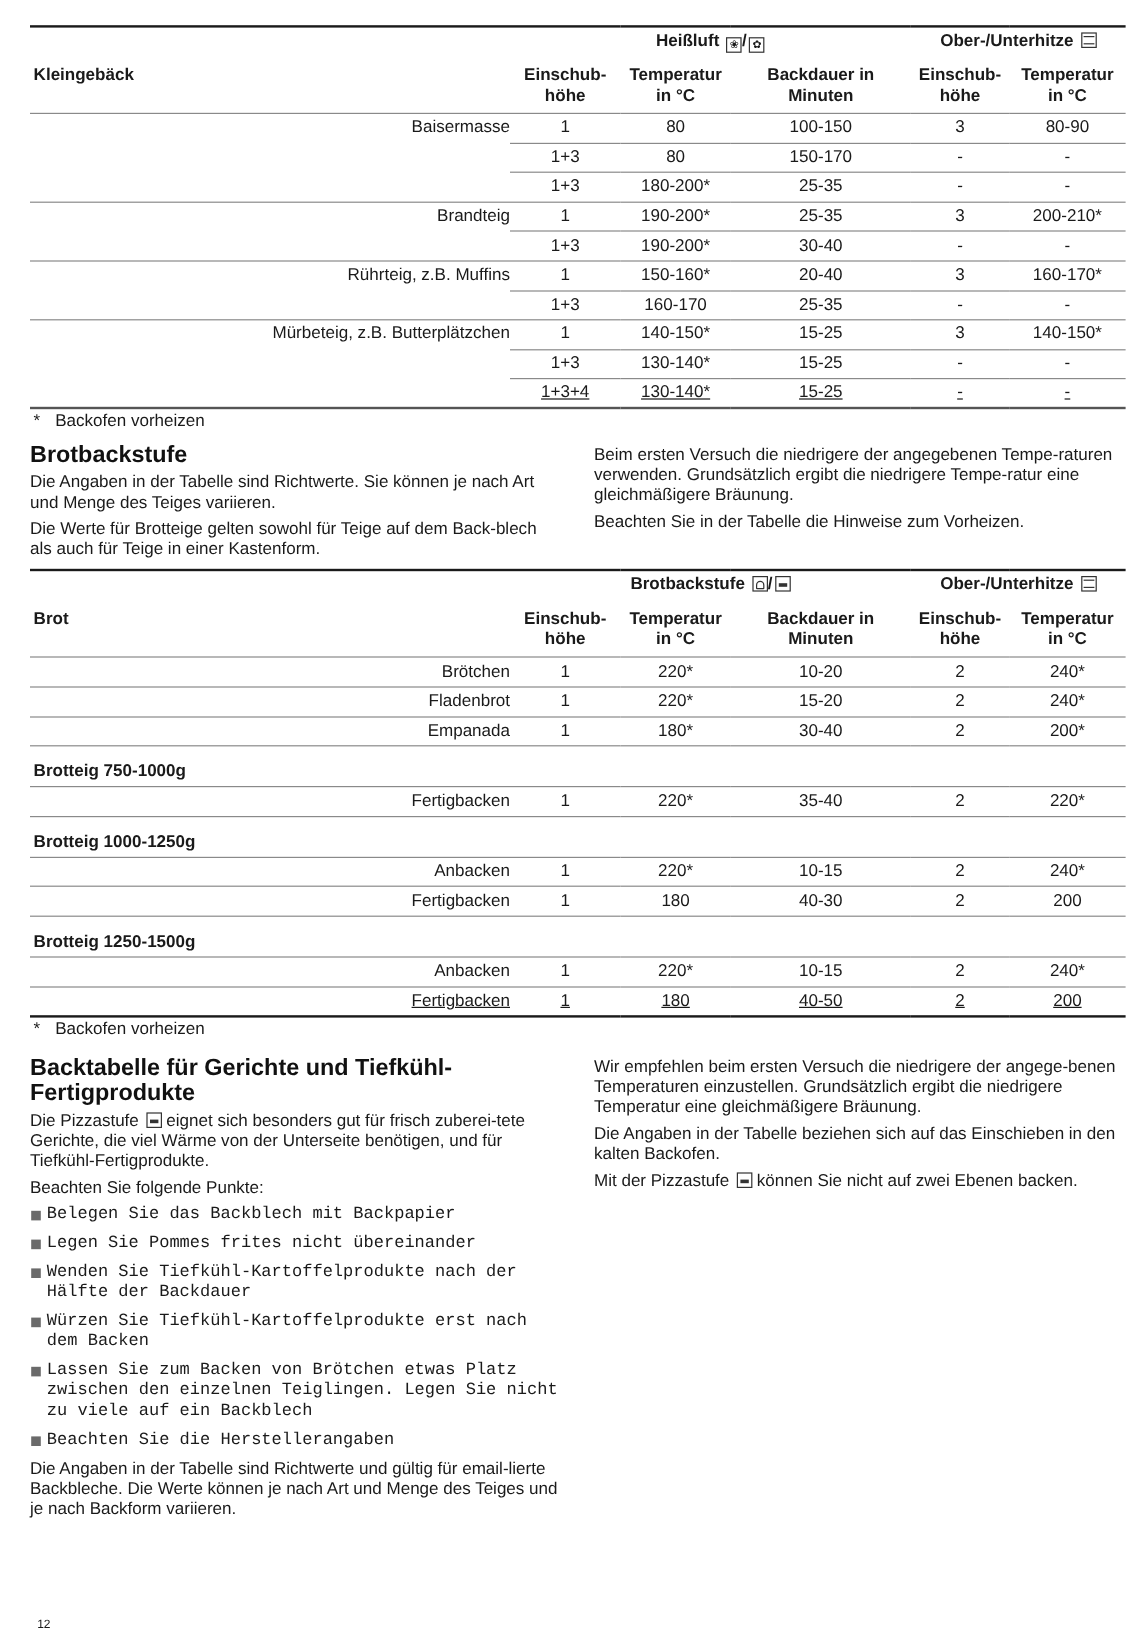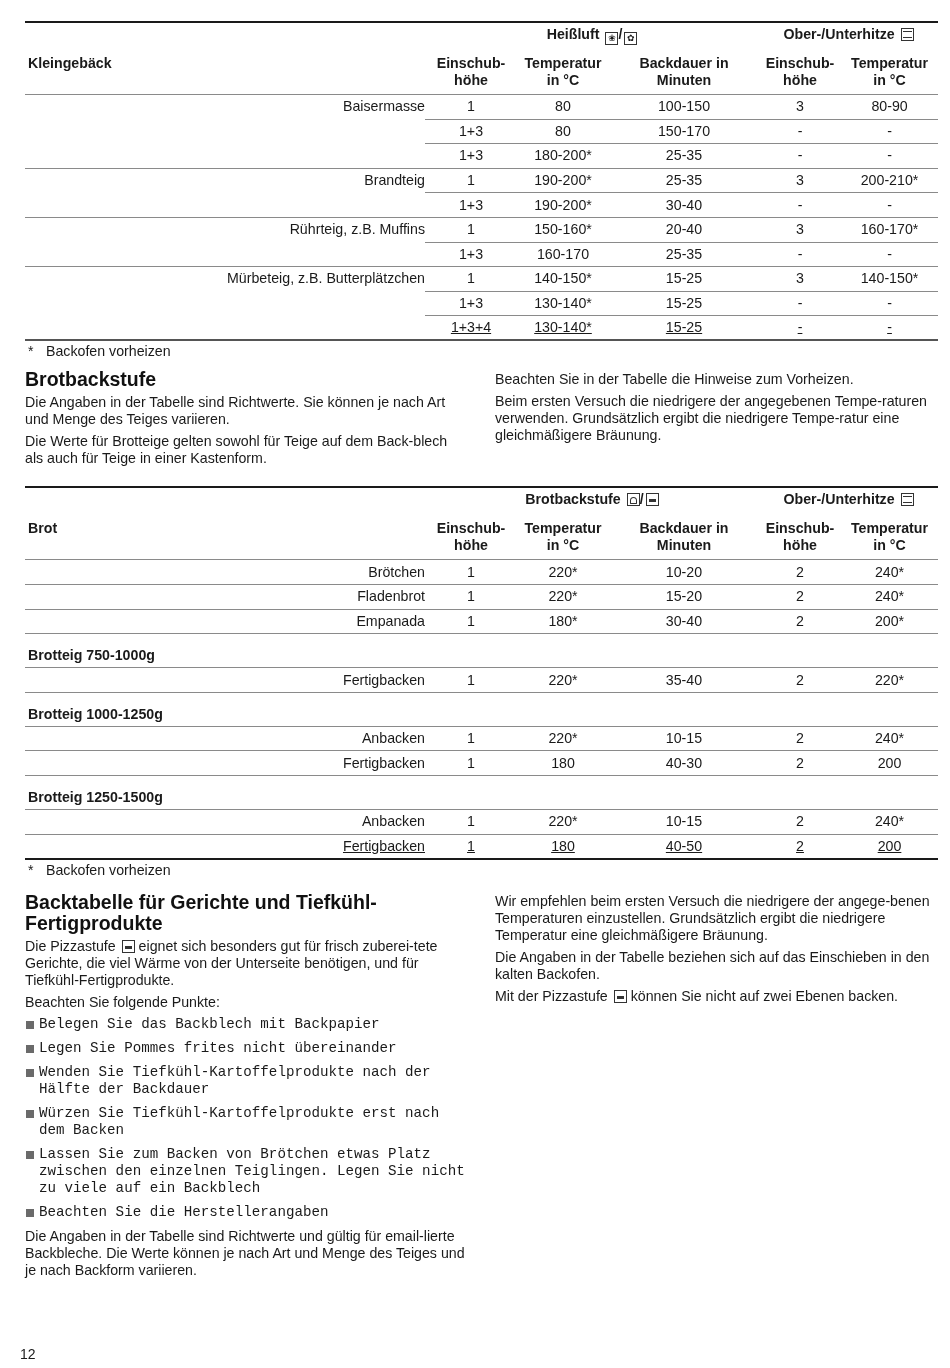--- a/index.html
+++ b/index.html
@@ -50,21 +50,21 @@
     
     .twocol { display: flex; justify-content: space-between; }
     .col { width: 443px; }
     .col.right { width: 443px; }
     h2 { font-size: 19.5px; line-height: 21px; font-weight: bold; color: #111; }
     p { margin-bottom: 5px; }
     ul.sq { list-style: none; margin: 5px 0 0 0; font-family: Liberation Mono, monospace; }
     ul.sq li { position: relative; padding-left: 14px; margin-bottom: 7px; }
     ul.sq li::before { content: ""; position: absolute; left: 1px; top: 5px; width: 8px; height: 8px; background: #6a6a6a; }
 
-    .pagenum { position: absolute; left: 20px; top: 1346px; font-size: 14px; }
+    .pagenum { position: absolute; left: 31px; top: 1346px; font-size: 10px; }
   </style>
 </head>
 <body>
 
 <div class="page">
 
   <table class="bt t1">
     <colgroup>
         <col class="c0">
         <col class="c1">
@@ -181,26 +181,26 @@
     <span class="star">*</span><span>Backofen vorheizen</span>
   </div>
 
   <div class="twocol" style="margin-top: 8px;">
     <div class="col">
       <h2>Brotbackstufe</h2>
       <p style="margin-top:4px">Die Angaben in der Tabelle sind Richtwerte. Sie können je nach Art und Menge des Teiges variieren.</p>
       <p>Die Werte für Brotteige gelten sowohl für Teige auf dem Back-blech als auch für Teige in einer Kastenform.</p>
     </div>
     <div class="col right" style="padding-top: 2px;">
+      <p>Beim ersten Versuch die niedrigere der angegebenen Tempe-raturen verwenden. Grundsätzlich ergibt die niedrigere Tempe-ratur eine gleichmäßigere Bräunung.</p>
       <p>Beachten Sie in der Tabelle die Hinweise zum Vorheizen.</p>
-      <p>Beim ersten Versuch die niedrigere der angegebenen Tempe-raturen verwenden. Grundsätzlich ergibt die niedrigere Tempe-ratur eine gleichmäßigere Bräunung.</p>
     </div>
   </div>
 
-  <table class="bt t2" style="margin-top: 14px;">
+  <table class="bt t2" style="margin-top: 2px;">
     <colgroup>
         <col class="c0">
         <col class="c1">
         <col class="c2">
         <col class="c3">
         <col class="c4">
         <col class="c5">
       </colgroup>
     <thead>
       <tr class="group">

